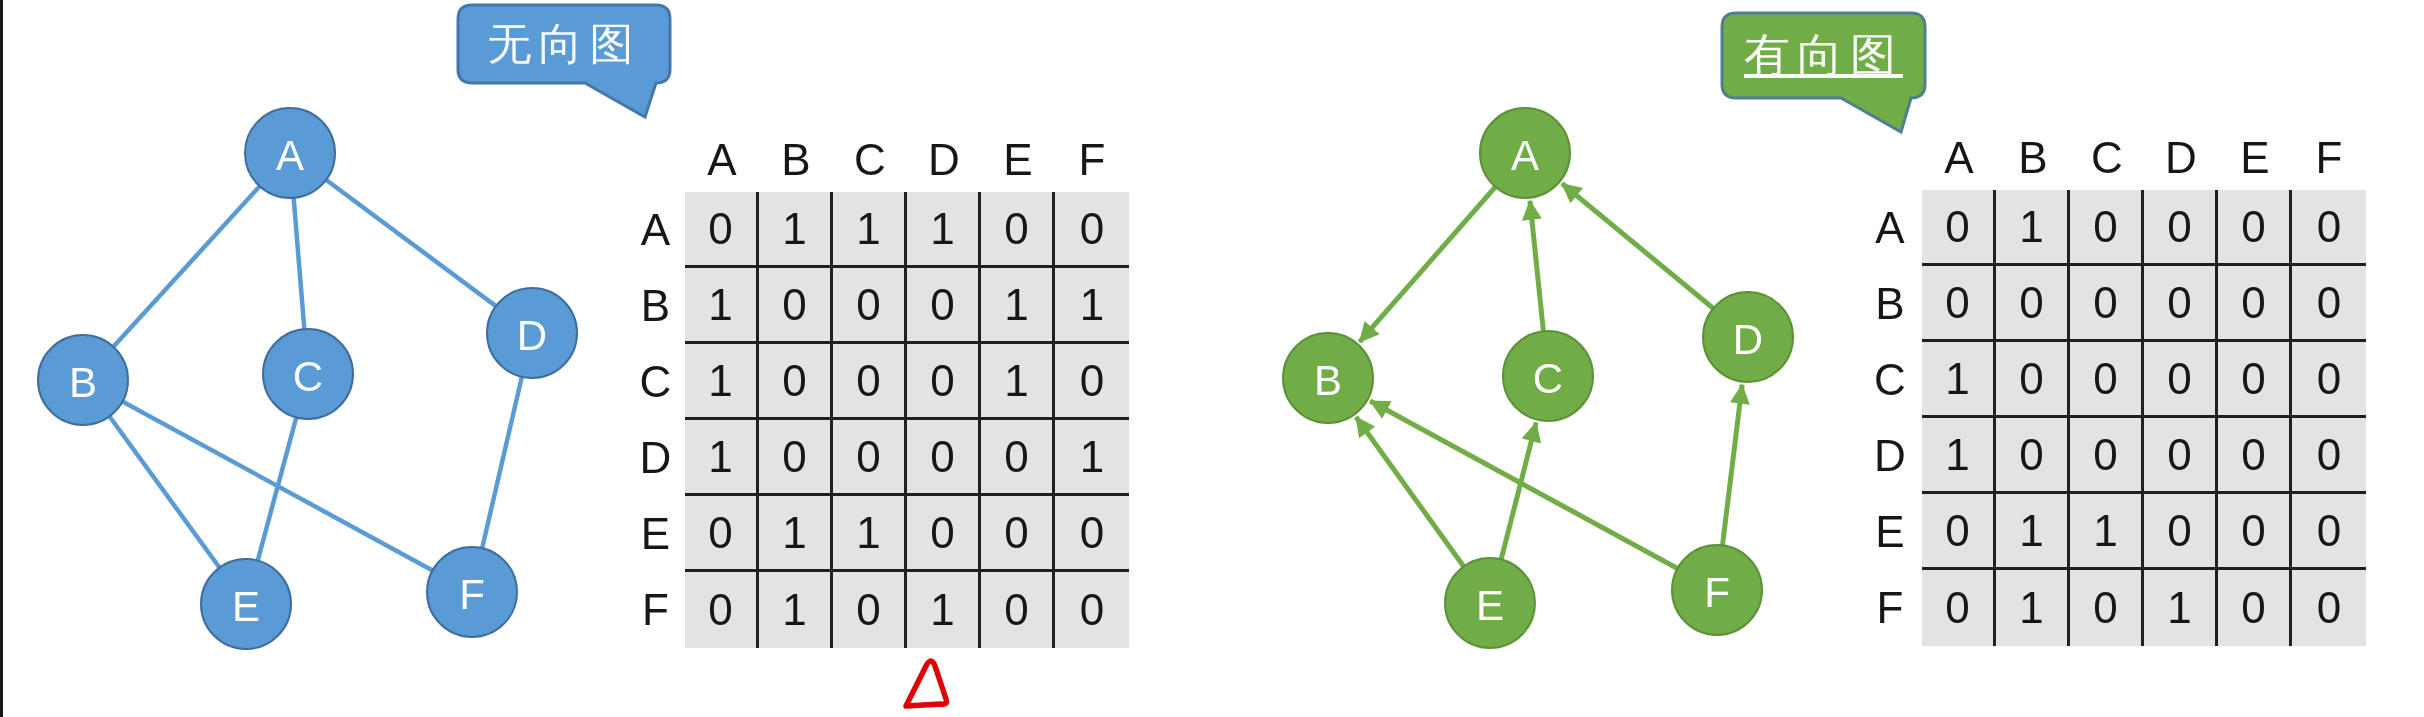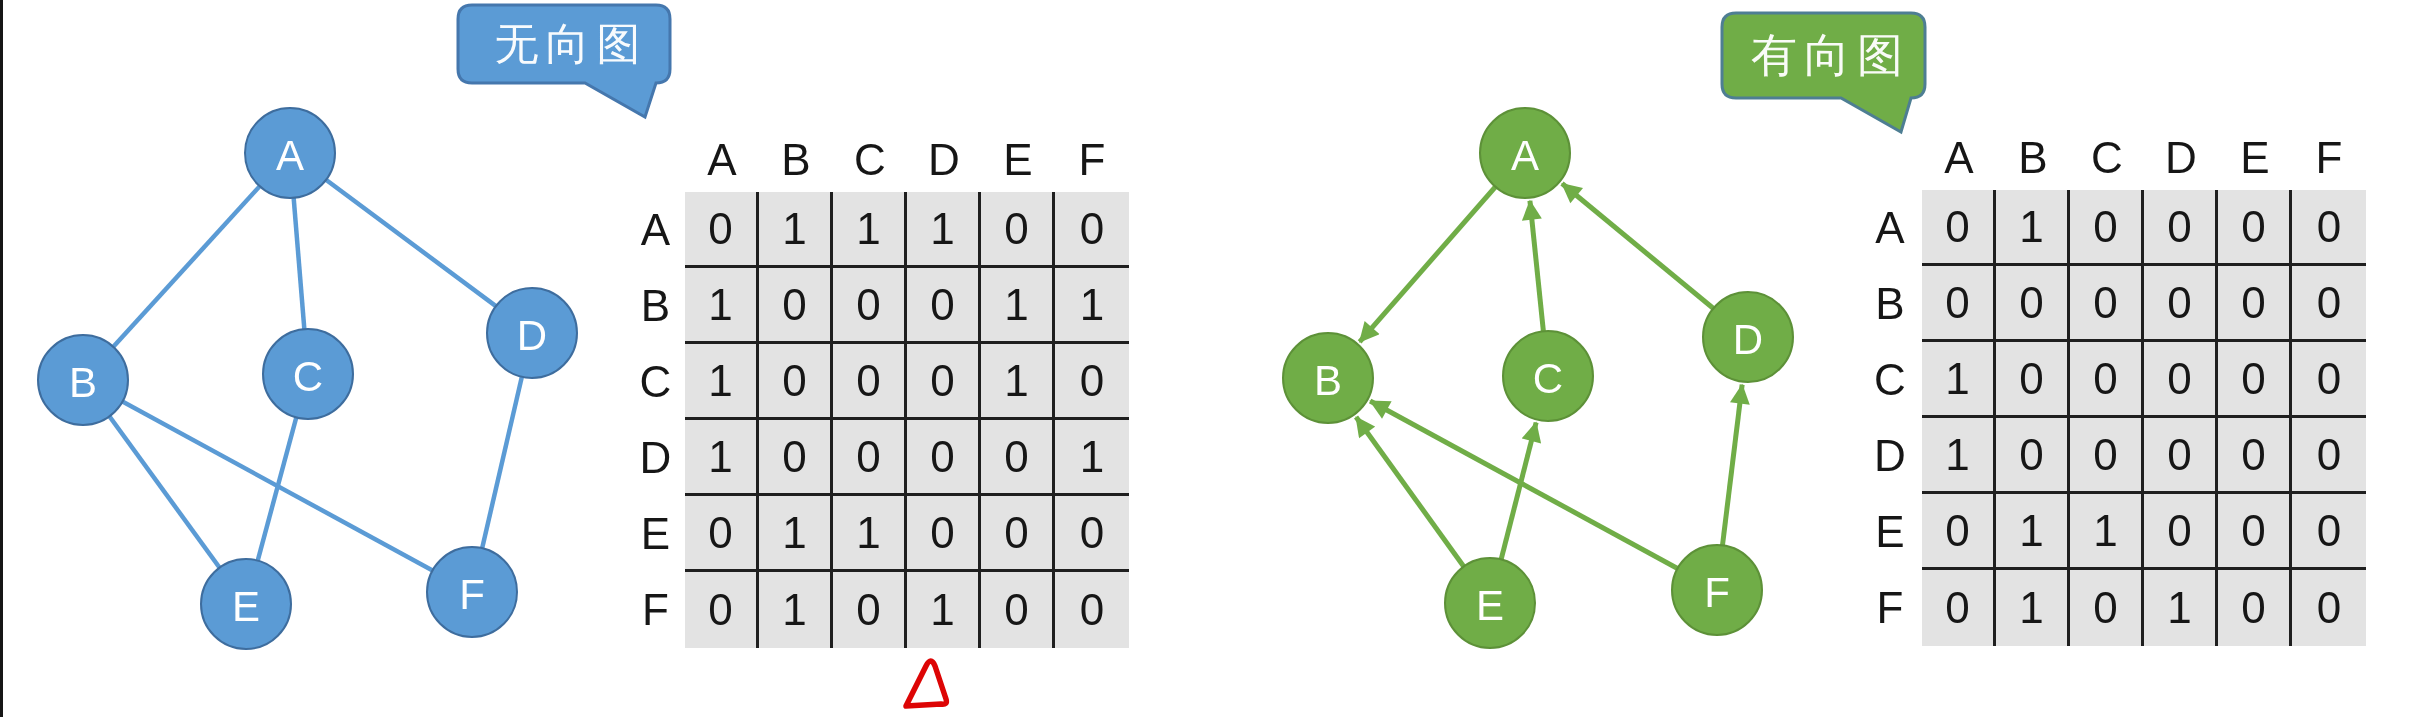--- a/index.html
+++ b/index.html
@@ -5,25 +5,25 @@
   html,body{margin:0;padding:0;background:#fff;}
   .stage{
     position:relative;width:2424px;height:717px;overflow:hidden;background:#fff;
     font-family:"Liberation Sans","DejaVu Sans",sans-serif;
   }
   .edge-bar{position:absolute;left:0;top:0;width:3px;height:717px;background:#161616;}
   svg.layer{position:absolute;left:0;top:0;}
   
   .bubble-label{
     position:absolute;display:flex;align-items:center;justify-content:center;
-    font-size:44px;letter-spacing:7px;padding-left:7px;color:var(--nodetext,#fff);
+    font-size:44px;letter-spacing:7px;padding-left:0;color:var(--nodetext,#fff);
     opacity:.96;user-select:none;
   }
   #bl-undirected{left:458px;top:5px;width:212px;height:78px;}
-  #bl-directed{left:1722px;top:13px;width:203px;height:85px;font-size:46px;}
+  #bl-directed{left:1722px;top:13px;width:203px;height:85px;font-size:46px;text-decoration:underline;}
   
   .matrix{position:absolute;display:grid;font-size:44px;color:var(--matrixtext,#161616);}
   #m-undirected{left:626px;top:128px;grid-template-columns:59px repeat(6,74px);grid-template-rows:64px repeat(6,76px);}
   #m-directed{left:1858px;top:126px;grid-template-columns:64px repeat(6,74px);grid-template-rows:64px repeat(6,76px);}
   .matrix>div{display:flex;align-items:center;justify-content:center;}
   .matrix .cell{
     background:var(--cellbg,#e3e3e3);
     border-right:3px solid var(--gridline,#1f1f1f);
     border-bottom:3px solid var(--gridline,#1f1f1f);
   }

